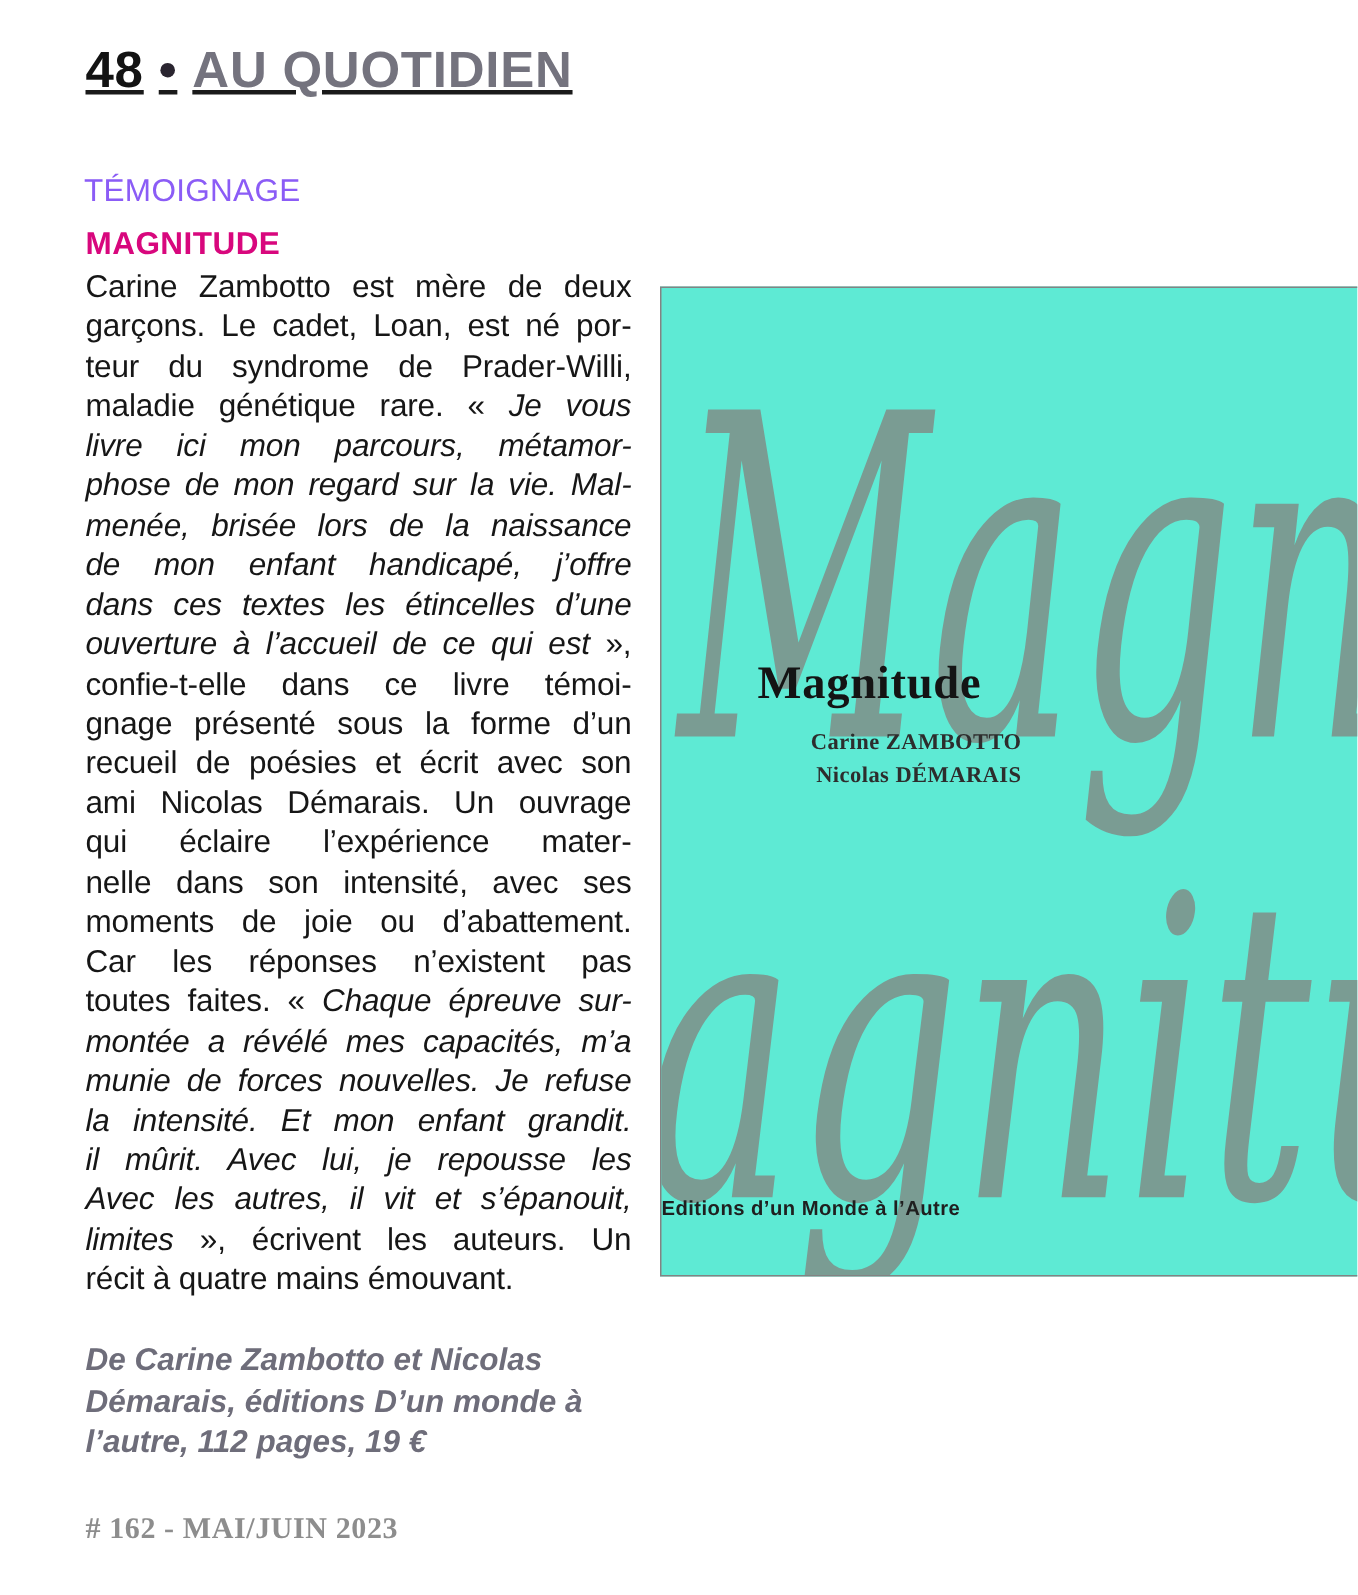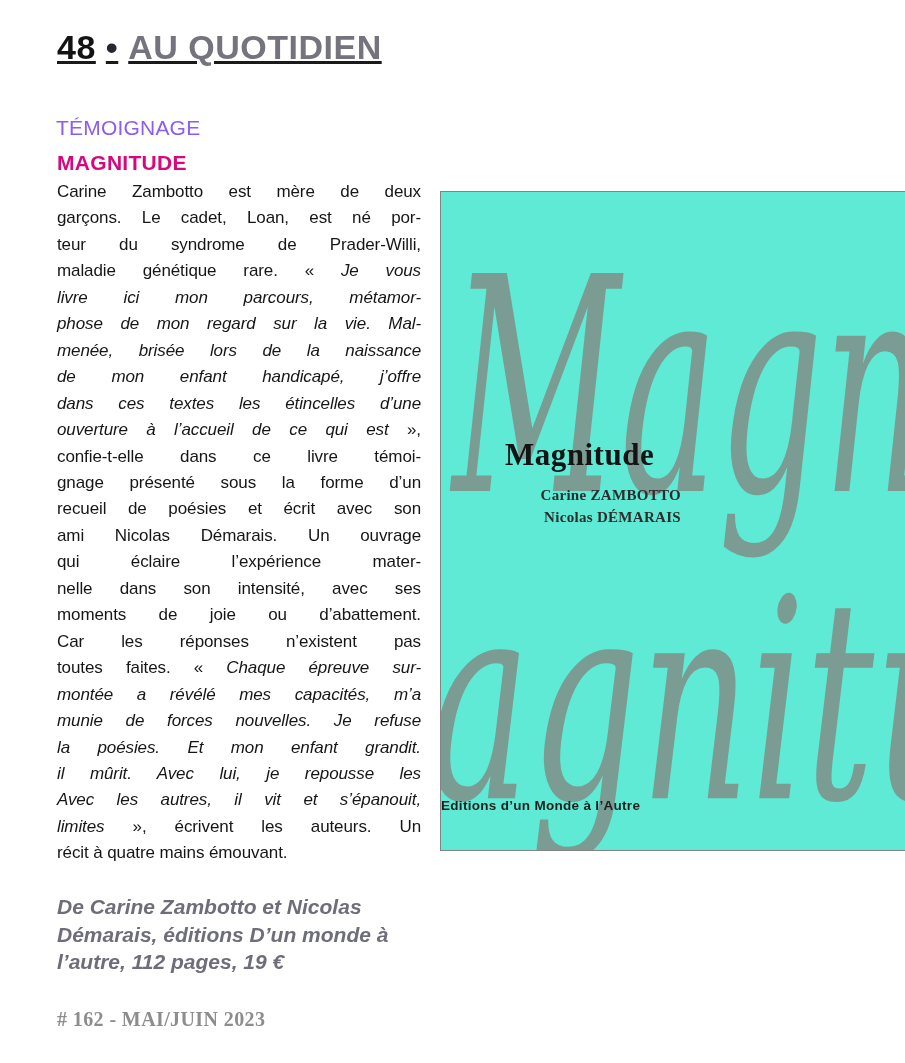--- a/index.html
+++ b/index.html
@@ -37,21 +37,21 @@
     position:absolute;left:56px;top:116px;
     font-size:21px;font-weight:400;letter-spacing:.2px;color:#8b5cf6;
   }
   .subtitle{
     position:absolute;left:57px;top:151px;
     font-size:21px;font-weight:800;letter-spacing:.3px;color:var(--magenta);
   }
   
   .body-col{
     position:absolute;left:57px;top:179px;width:364px;
-    font-size:17px;color:#161616;
+    font-size:21px;color:#161616;
     letter-spacing:-0.1px;
   }
   .body-col .line{
     line-height:26.45px;
     text-align:justify;
     text-align-last:justify;
     white-space:nowrap;
   }
   .body-col .line.last{
     text-align-last:left;
@@ -133,21 +133,21 @@
       <div class="line"><span>gnage présenté sous la forme d’un</span></div>
       <div class="line"><span>recueil de poésies et écrit avec son</span></div>
       <div class="line"><span>ami Nicolas Démarais. Un ouvrage</span></div>
       <div class="line"><span>qui éclaire l’expérience mater-</span></div>
       <div class="line"><span>nelle dans son intensité, avec ses</span></div>
       <div class="line"><span>moments de joie ou d’abattement.</span></div>
       <div class="line"><span>Car les réponses n’existent pas</span></div>
       <div class="line"><span>toutes faites. « </span><span class="it">Chaque épreuve sur-</span></div>
       <div class="line"><span class="it">montée a révélé mes capacités, m’a</span></div>
       <div class="line"><span class="it">munie de forces nouvelles. Je refuse</span></div>
-      <div class="line"><span class="it">la poésies. Et mon enfant grandit.</span></div>
+      <div class="line"><span class="it">la intensité. Et mon enfant grandit.</span></div>
       <div class="line"><span class="it">il mûrit. Avec lui, je repousse les</span></div>
       <div class="line"><span class="it">Avec les autres, il vit et s’épanouit,</span></div>
       <div class="line"><span class="it">limites</span><span> », écrivent les auteurs. Un</span></div>
       <div class="line last"><span>récit à quatre mains émouvant.</span></div>
     </div>
 
   <div class="credits" id="credits">
       <div>De Carine Zambotto et Nicolas</div>
       <div>Démarais, éditions D’un monde à</div>
       <div>l’autre, 112 pages, 19 €</div>

